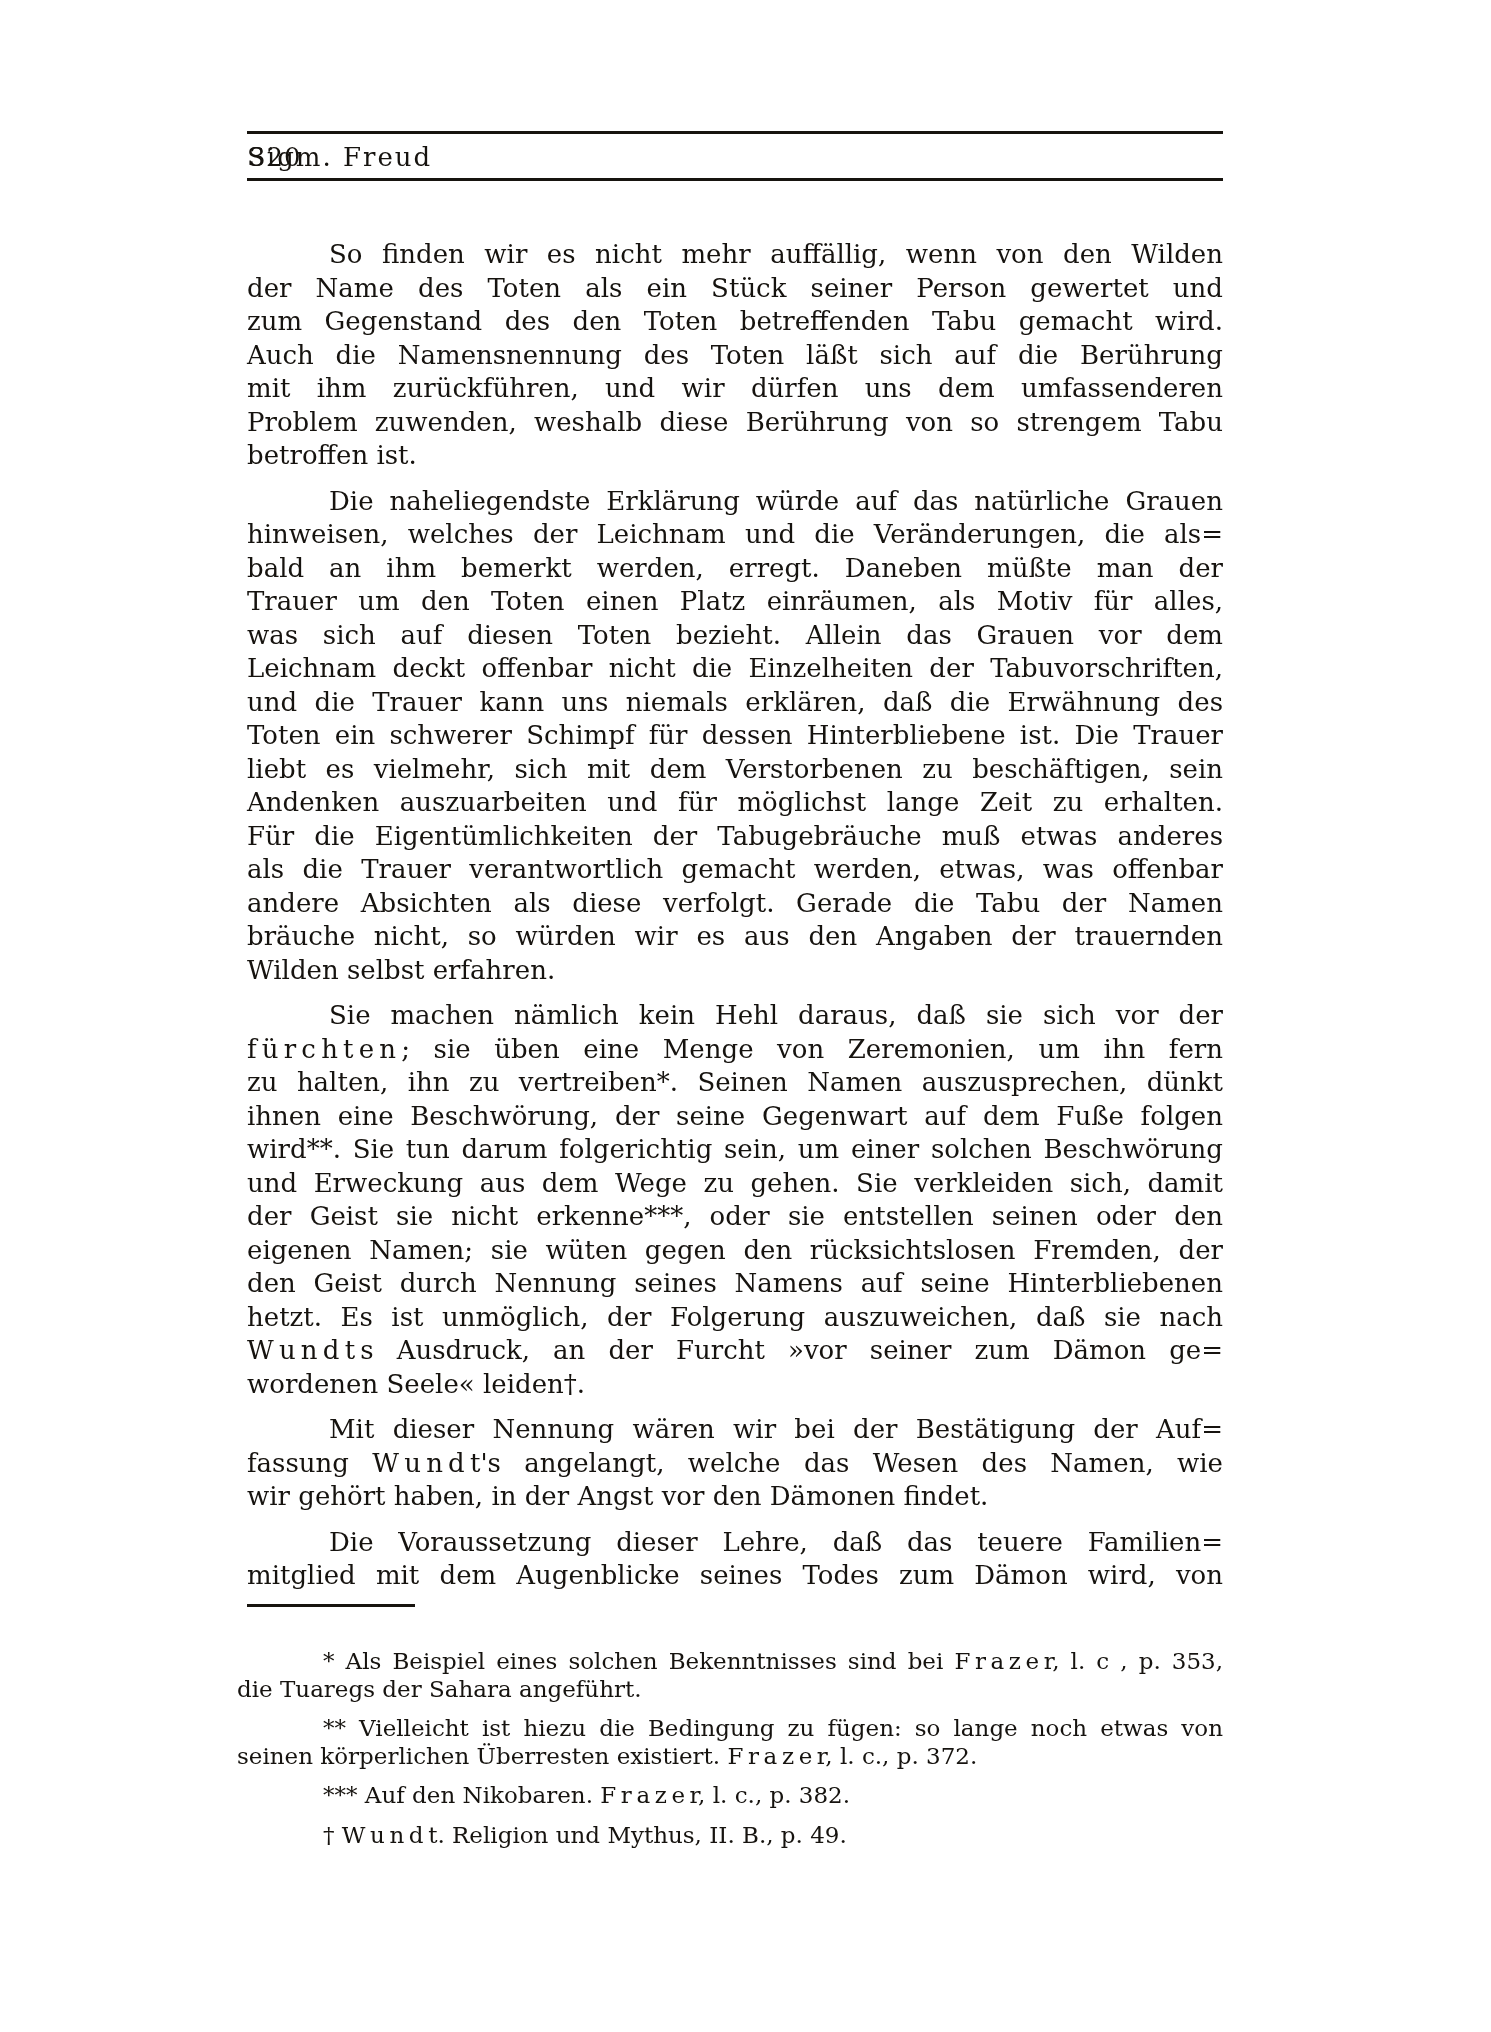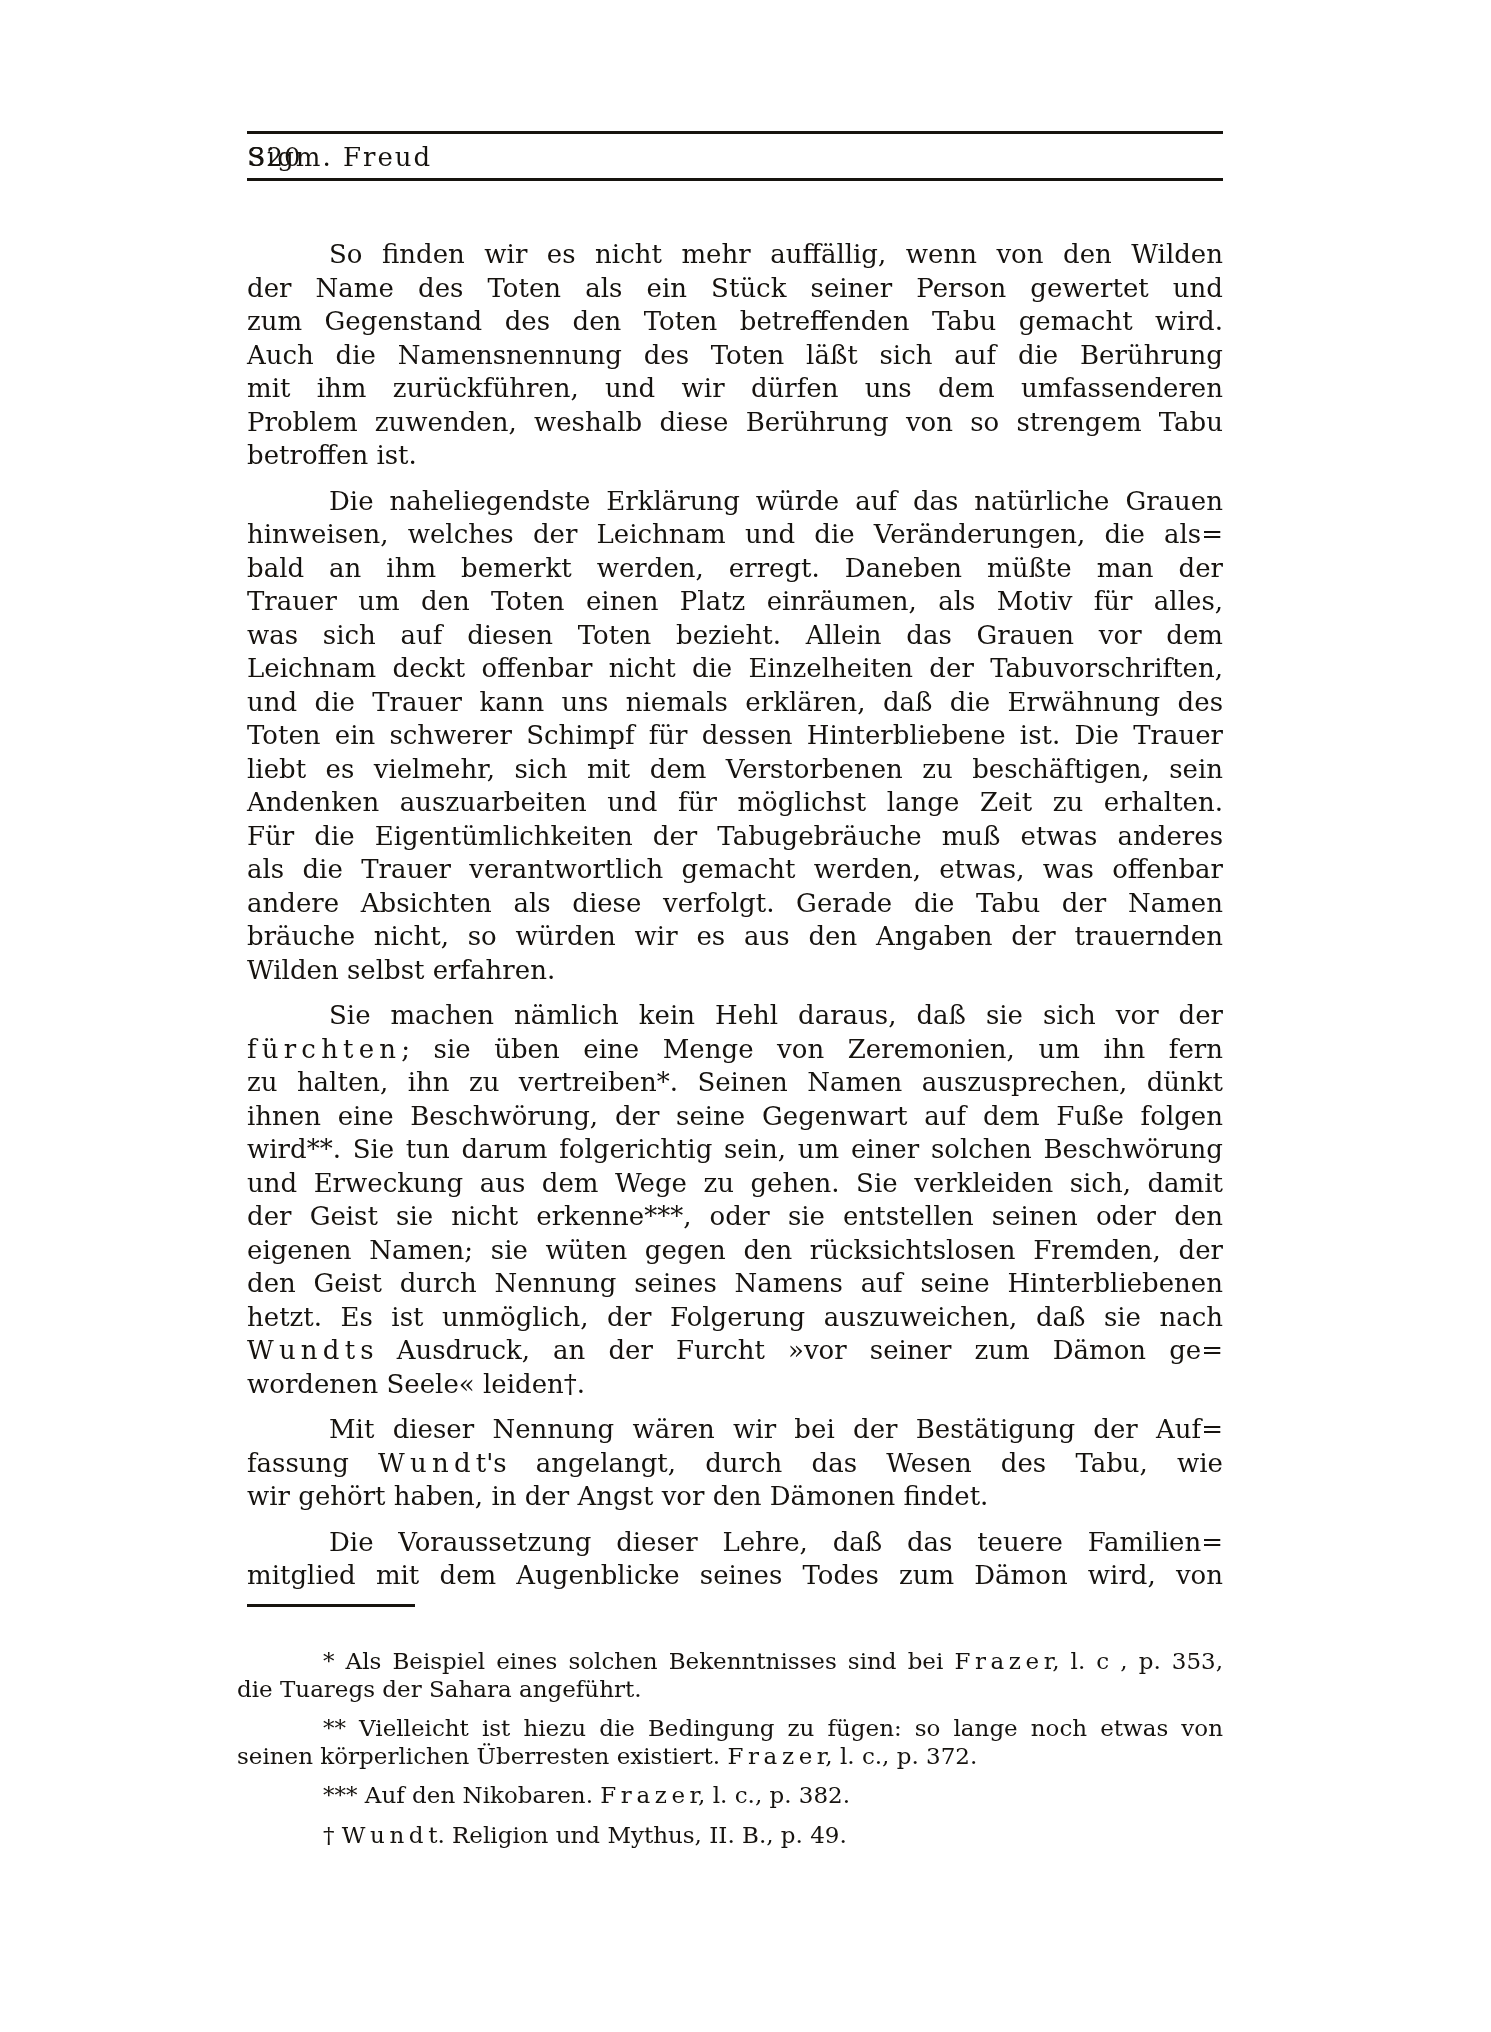--- a/index.html
+++ b/index.html
@@ -99,21 +99,21 @@
     <div class="line">wird**. Sie tun darum folgerichtig sein, um einer solchen Beschwörung</div>
     <div class="line">und Erweckung aus dem Wege zu gehen. Sie verkleiden sich, damit</div>
     <div class="line">der Geist sie nicht erkenne***, oder sie entstellen seinen oder den</div>
     <div class="line">eigenen Namen; sie wüten gegen den rücksichtslosen Fremden, der</div>
     <div class="line">den Geist durch Nennung seines Namens auf seine Hinterbliebenen</div>
     <div class="line">hetzt. Es ist unmöglich, der Folgerung auszuweichen, daß sie nach</div>
     <div class="line">W u n d t s Ausdruck, an der Furcht »vor seiner zum Dämon ge=</div>
     <div class="line end">wordenen Seele« leiden†.</div>
 
     <div class="line indent">Mit dieser Nennung wären wir bei der Bestätigung der Auf=</div>
-    <div class="line">fassung W u n d t's angelangt, durch das Wesen des Tabu, wie</div>
+    <div class="line">fassung W u n d t's angelangt, welche das Wesen des Namen, wie</div>
     <div class="line end">wir gehört haben, in der Angst vor den Dämonen findet.</div>
 
     <div class="line indent">Die Voraussetzung dieser Lehre, daß das teuere Familien=</div>
     <div class="line">mitglied mit dem Augenblicke seines Todes zum Dämon wird, von</div>
   </div>
 
   <div class="fn-rule"></div>
 
   <div class="footnotes">
     <div class="line indent">* Als Beispiel eines solchen Bekenntnisses sind bei F r a z e r, l. c , p. 353,</div>

